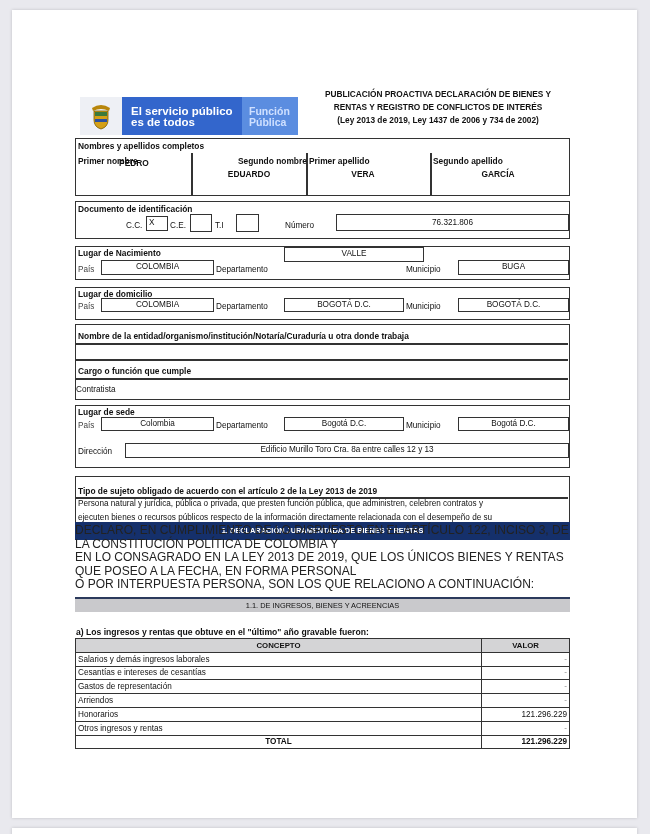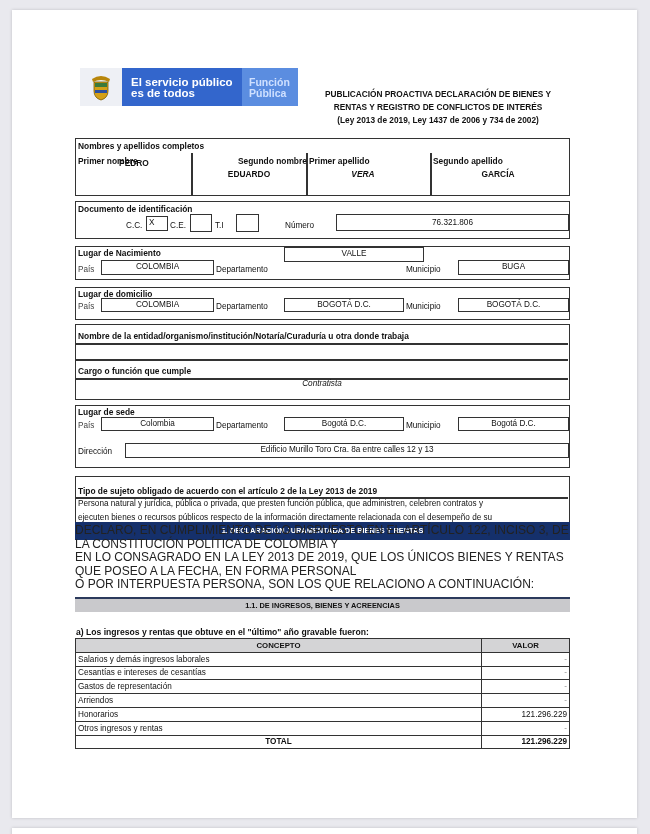--- a/index.html
+++ b/index.html
@@ -16,21 +16,21 @@
     box-shadow: 0 0 3px rgba(0,0,0,0.18);
   }
   .sheet2 {
     position: absolute; left: 12px; top: 828px; width: 625px; height: 20px;
     background: #fff;
     box-shadow: 0 0 3px rgba(0,0,0,0.18);
   }
   .abs { position: absolute; }
 
   
-  .logo { position: absolute; left: 80px; top: 68px; height: 38px; display: flex; }
+  .logo { position: absolute; left: 80px; top: 97px; height: 38px; display: flex; }
   .logo .seal { width: 42px; height: 38px; background: #eef0f5; display: flex; align-items: center; justify-content: center; }
   .logo .brand1 { width: 120px; height: 38px; background: #3366cc; color: #fff; font-size: 11.5px; font-weight: bold; line-height: 11px; padding: 9px 0 0 9px; }
   .logo .brand2 { width: 56px; height: 38px; background: #5b8de0; color: #cfe0ff; font-size: 10.5px; font-weight: bold; line-height: 10.5px; padding: 9px 0 0 7px; }
   .title-block {
     position: absolute; left: 318px; top: 88px; width: 240px;
     text-align: center; font-size: 8.3px; font-weight: bold; line-height: 13px;
   }
 
   
   .box { position: absolute; left: 75px; width: 495px; border: 1.5px solid #333; }
@@ -45,21 +45,21 @@
     background: #15306b; color: #fff; font-size: 7.4px; font-weight: bold;
     text-align: center; line-height: 18px;
   }
   .declare {
     position: absolute; left: 75px; top: 524px; width: 500px;
     font-size: 12px; line-height: 13.5px; color: #222;
   }
   .subbanner {
     position: absolute; left: 75px; top: 597px; width: 495px; height: 15px;
     background: #c9c9cc; border-top: 2px solid #2b3a5c;
-    font-size: 7.4px; font-weight: bold; text-align: center; line-height: 13px;
+    font-size: 7.4px; font-weight: normal; text-align: center; line-height: 13px;
   }
 
   table.income {
     position: absolute; left: 75px; top: 638px; width: 495px;
     border-collapse: collapse; font-size: 8.2px;
   }
   table.income td, table.income th { border: 1.3px solid #333; height: 13.8px; padding: 0 2px; }
   table.income th { background: #d4d4d6; font-weight: bold; font-size: 7.8px; }
   table.income td.val { text-align: right; width: 88px; }
   table.income td.dash { color: #999; }
@@ -101,21 +101,21 @@
   <div class="vline" style="left:230px; top:14px; height:42px;"></div>
   <div class="vline" style="left:354px; top:14px; height:42px;"></div>
 
   <div class="abs lbl" style="left:2px; top:17px;">Primer nombre</div>
   <div class="abs lbl" style="left:2px; top:19px; width:112px; text-align:center;">PEDRO</div>
 
   <div class="abs lbl" style="left:118px; top:17px;padding-left:44px;">Segundo nombre</div>
   <div class="abs lbl" style="left:118px; top:30px; width:110px; text-align:center;">EDUARDO</div>
 
   <div class="abs lbl" style="left:233px; top:17px;">Primer apellido</div>
-  <div class="abs lbl" style="left:233px; top:30px; width:108px; text-align:center;font-style:italic;">VERA</div>
+  <div class="abs lbl" style="left:233px; top:30px; width:108px; text-align:center;">VERA</div>
 
   <div class="abs lbl" style="left:357px; top:17px;">Segundo apellido</div>
   <div class="abs lbl" style="left:357px; top:30px; width:130px; text-align:center;">GARCÍA</div>
 </div>
 
 <div class="box" style="top:201px; height:38px;">
   <div class="abs lbl" style="left:2px; top:2px;">Documento de identificación</div>
   <div class="abs txt" style="left:50px; top:19px;">C.C.</div>
   <div class="field" style="left:70px; top:14px; width:22px; text-align:left; padding-left:2px;">X</div>
   <div class="abs txt" style="left:94px; top:19px;text-align:center;">C.E.</div>
@@ -145,21 +145,21 @@
   <div class="abs txt" style="left:330px; top:14px;">Municipio</div>
   <div class="field" style="left:382px; top:10px; width:111px; height:14px;">BOGOTÁ D.C.</div>
 </div>
 
 <div class="box" style="top:324px; height:76px;">
   <div class="abs lbl" style="left:2px; top:6px;">Nombre de la entidad/organismo/institución/Notaría/Curaduría u otra donde trabaja</div>
   <div class="hline" style="left:0; top:18px; width:492px;"></div>
   <div class="hline" style="left:0; top:34px; width:492px;"></div>
   <div class="abs lbl" style="left:2px; top:41px;">Cargo o función que cumple</div>
   <div class="hline" style="left:0; top:53px; width:492px;"></div>
-  <div class="abs txt" style="left:0; top:54px; width:492px; text-align:center;font-style:italic;">Contratista</div>
+  <div class="abs txt" style="left:0; top:60px; width:492px; text-align:left;">Contratista</div>
 </div>
 
 <div class="box" style="top:405px; height:63px;">
   <div class="abs lbl" style="left:2px; top:1px;">Lugar de sede</div>
   <div class="abs txt" style="left:2px; top:15px; color:#444;">País</div>
   <div class="field" style="left:25px; top:11px; width:113px; height:14px;">Colombia</div>
   <div class="abs txt" style="left:140px; top:15px;">Departamento</div>
   <div class="field" style="left:208px; top:11px; width:120px; height:14px;">Bogotá D.C.</div>
   <div class="abs txt" style="left:330px; top:15px;">Municipio</div>
   <div class="field" style="left:382px; top:11px; width:111px; height:14px;">Bogotá D.C.</div>

